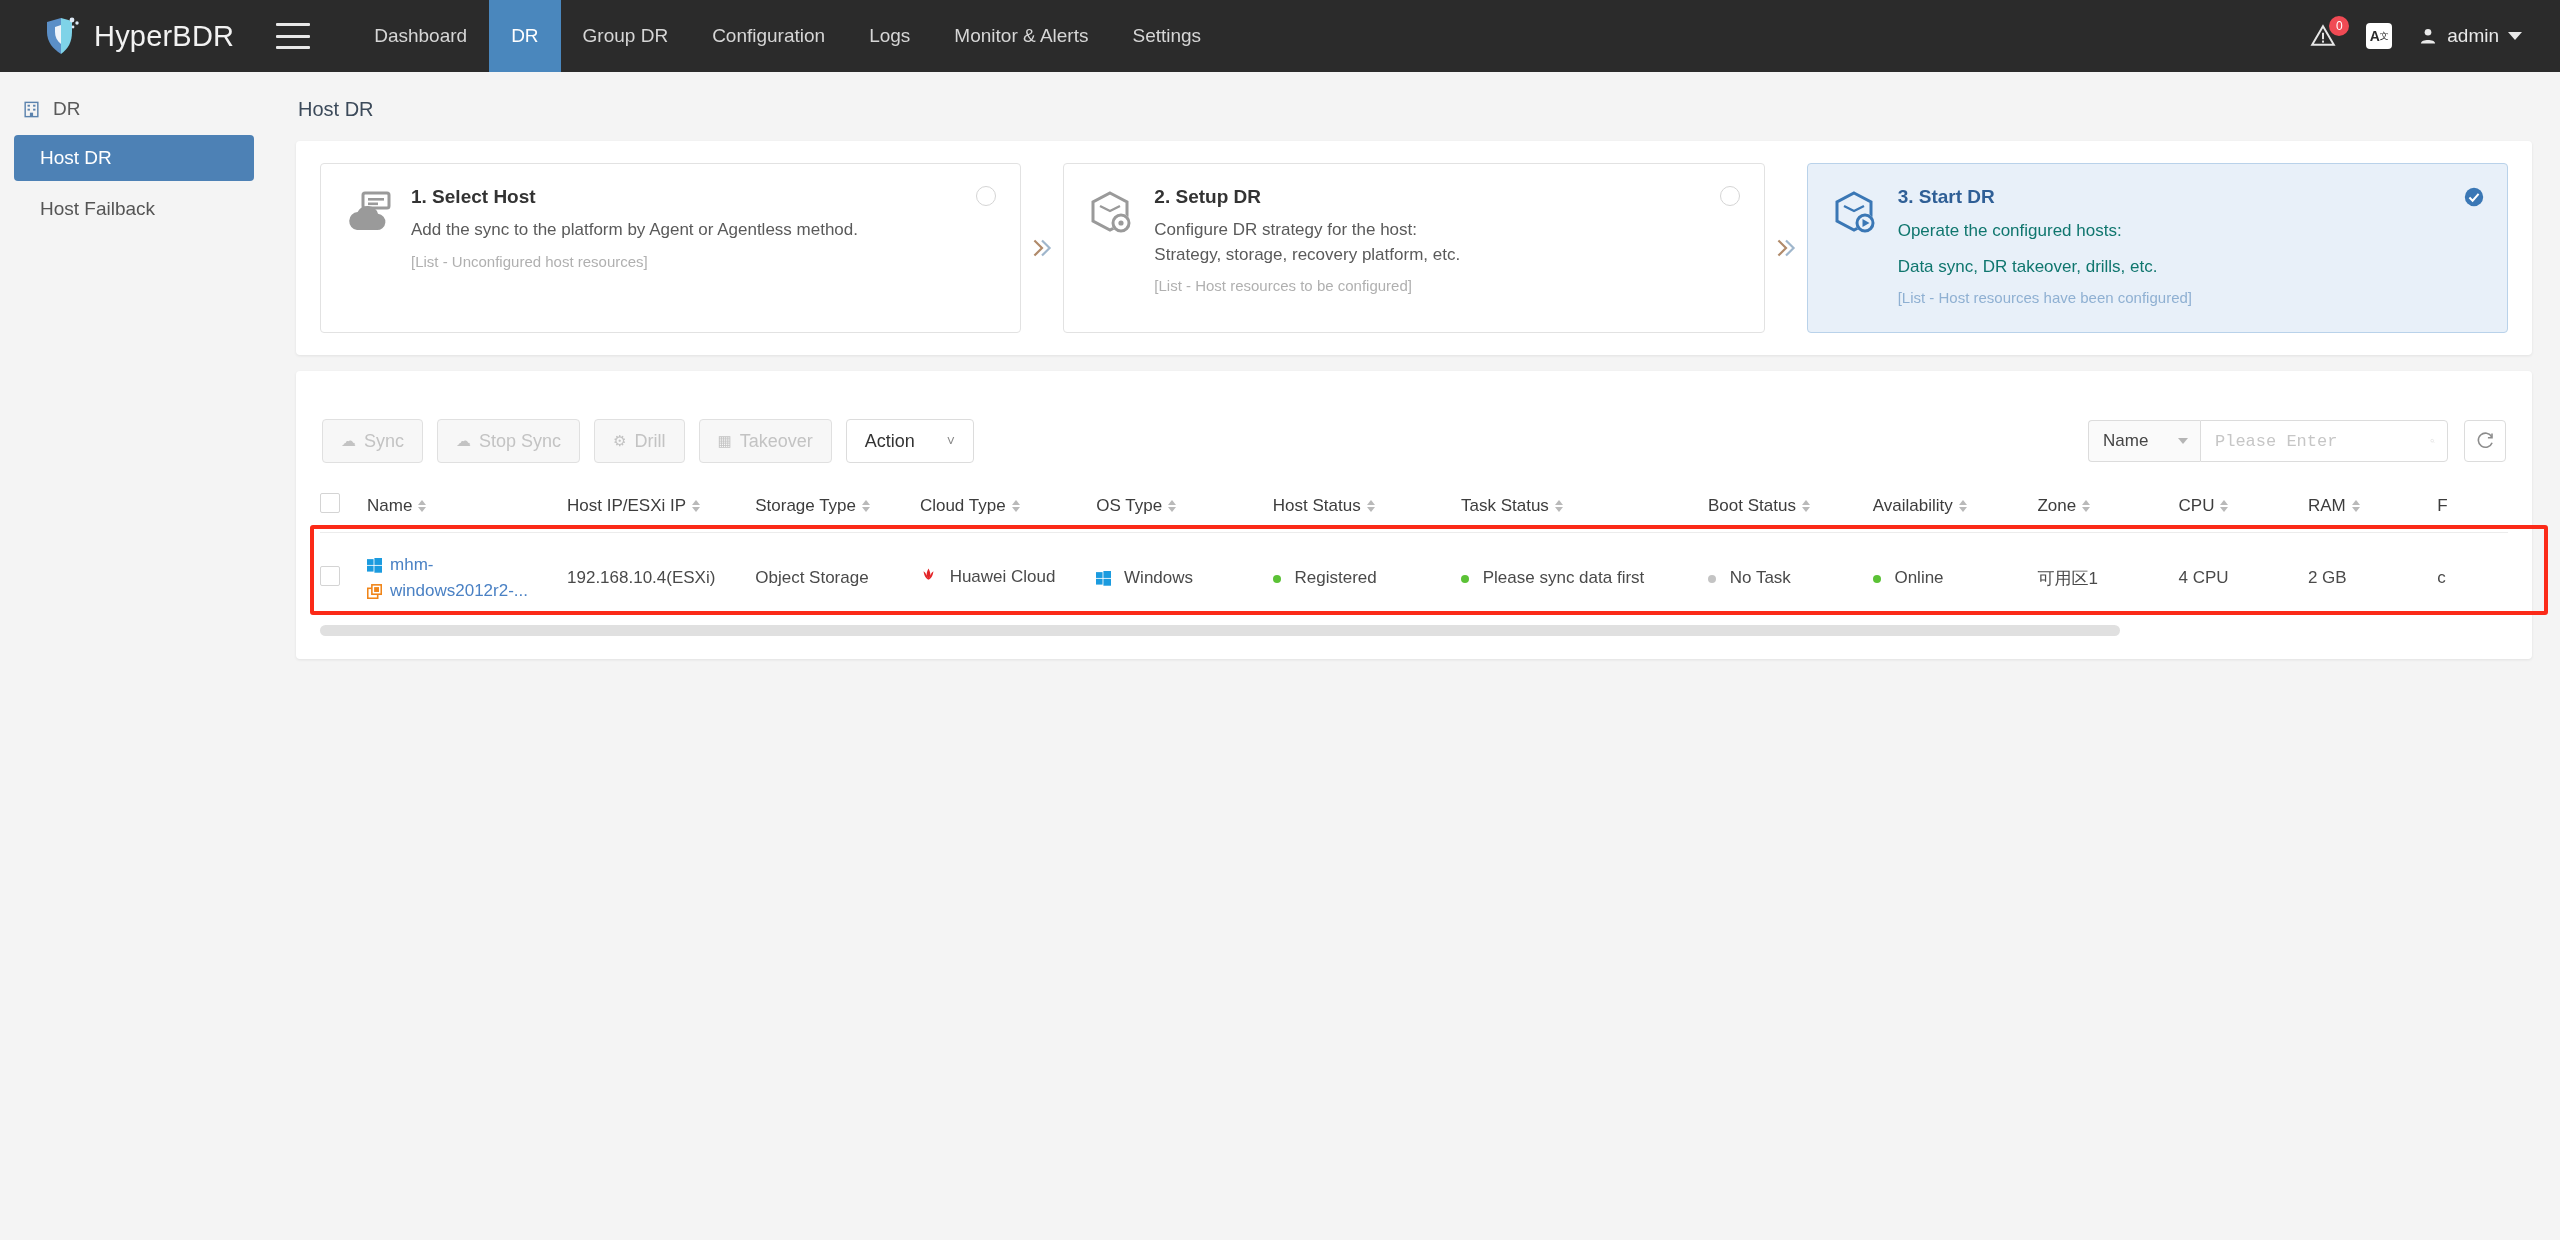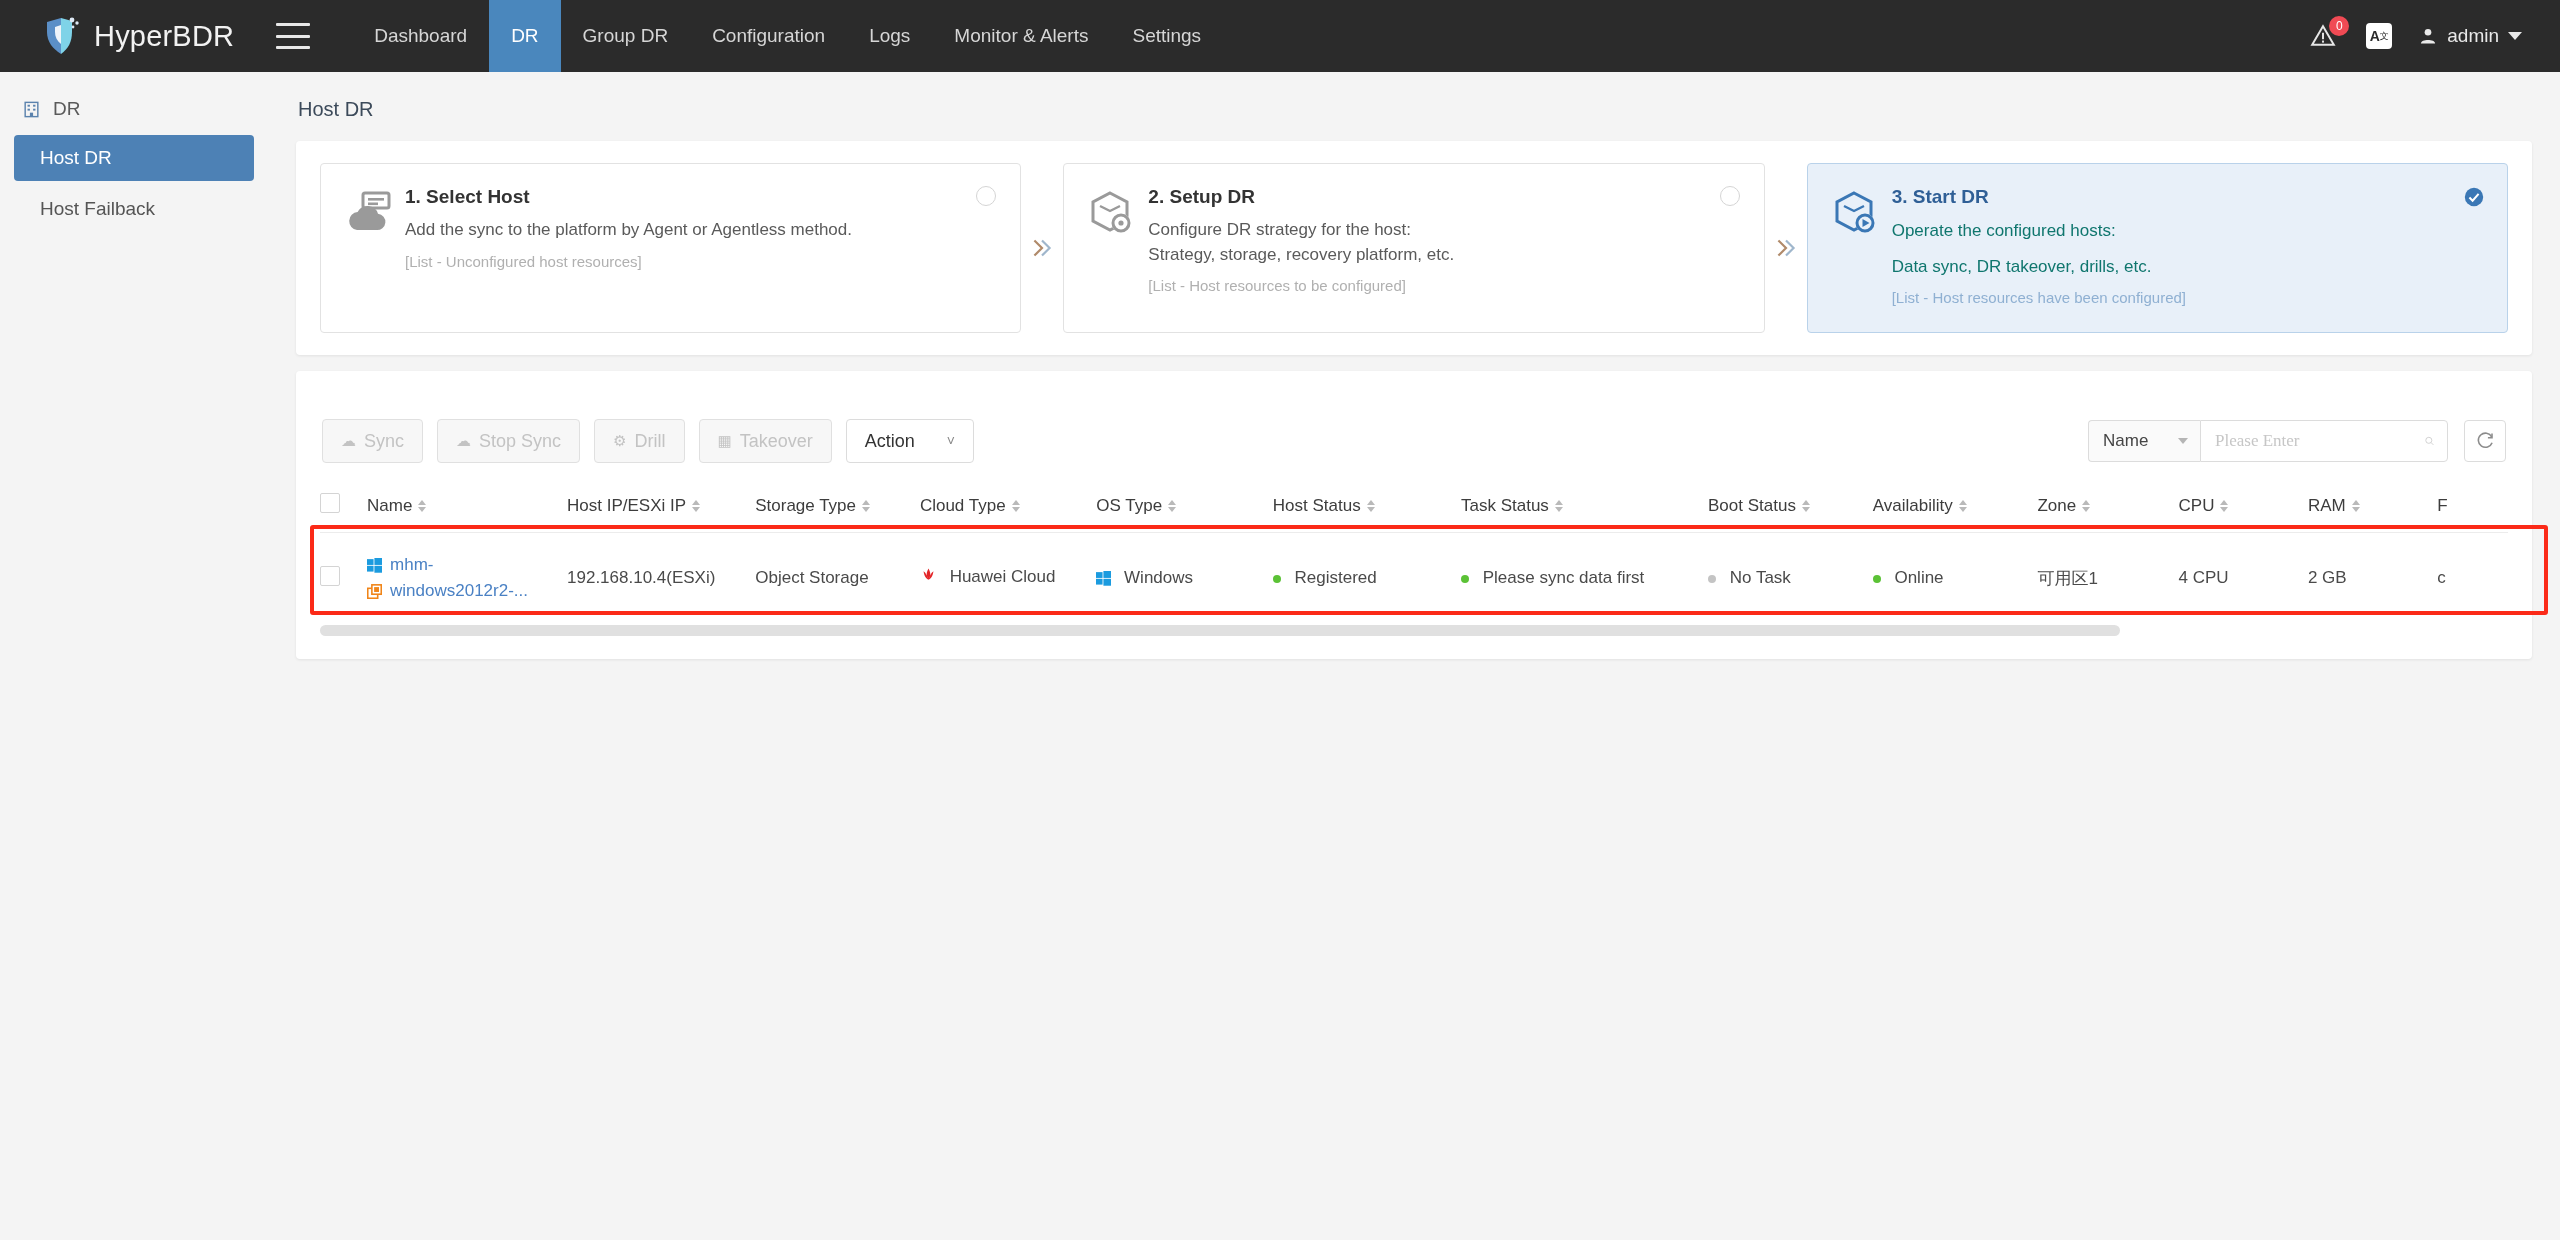--- a/index.html
+++ b/index.html
@@ -66,21 +66,21 @@
   .panel {
     background:#fff; margin: 0 28px 0 28px; border-radius:4px;
     box-shadow: 0 1px 3px rgba(0,0,0,.08);
     padding: 22px 24px;
   }
 
   
   .steps { display:flex; align-items:stretch; }
   .step-card {
     flex: 1 1 0; border:1px solid #e2e2e2; border-radius:4px; background:#fff;
-    padding: 22px 24px 26px 22px; display:flex; gap:8px; position:relative; min-height: 152px;
+    padding: 22px 24px 26px 22px; display:flex; gap:14px; position:relative; min-height: 152px;
   }
   .step-card.active { background:#e8f0f9; border-color:#b9d2ea; }
   .step-icon { width:54px; flex-shrink:0; display:flex; align-items:flex-start; padding-top:4px;}
   .step-body { flex:1; }
   .step-title { font-size:19px; font-weight:bold; color:#333; margin-bottom: 10px;}
   .step-card.active .step-title { color:#2f5f96; }
   .step-line { font-size:17px; color:#5a5a5a; line-height: 1.45; }
   .step-card.active .step-line { color:#0f766e;margin-top:11px; }
   .step-note { font-size:15px; color:#b0b0b0; margin-top: 10px;}
   .step-card.active .step-note { color:#8fb0d2; }
@@ -105,21 +105,21 @@
     height: 42px; width: 112px; border:1px solid #dcdcdc; border-right:none; background:#fafafa;
     border-radius:4px 0 0 4px; display:flex; align-items:center; justify-content:space-between;
     padding: 0 12px 0 14px; font-size:17px; color:#454545; cursor:pointer;
   }
   .sel .cd { width:0;height:0;border-left:5px solid transparent;border-right:5px solid transparent;border-top:6px solid #b5b5b5;}
   .searchbox {
     height: 42px; width: 248px; border:1px solid #dcdcdc; border-radius:0 4px 4px 0; background:#fff;
     display:flex; align-items:center; padding: 0 12px 0 14px;
   }
   .searchbox input {
-    border:none; outline:none; flex:1; font-size:17px; color:#333; font-family:Liberation Serif, serif;
+    border:none; outline:none; flex:1; font-size:17px; color:#333; font-family:Liberation Mono, monospace;
     background:transparent;
   }
   .searchbox input::placeholder { color:#c6c6c6; }
   .refresh-btn {
     width: 42px; height: 42px; border:1px solid #dcdcdc; border-radius:4px; margin-left:16px;
     background:#fff; display:flex; align-items:center; justify-content:center; cursor:pointer; color:#7a7a7a;
   }
 
   
   .table-wrap { margin-top: 18px; position:relative; }

